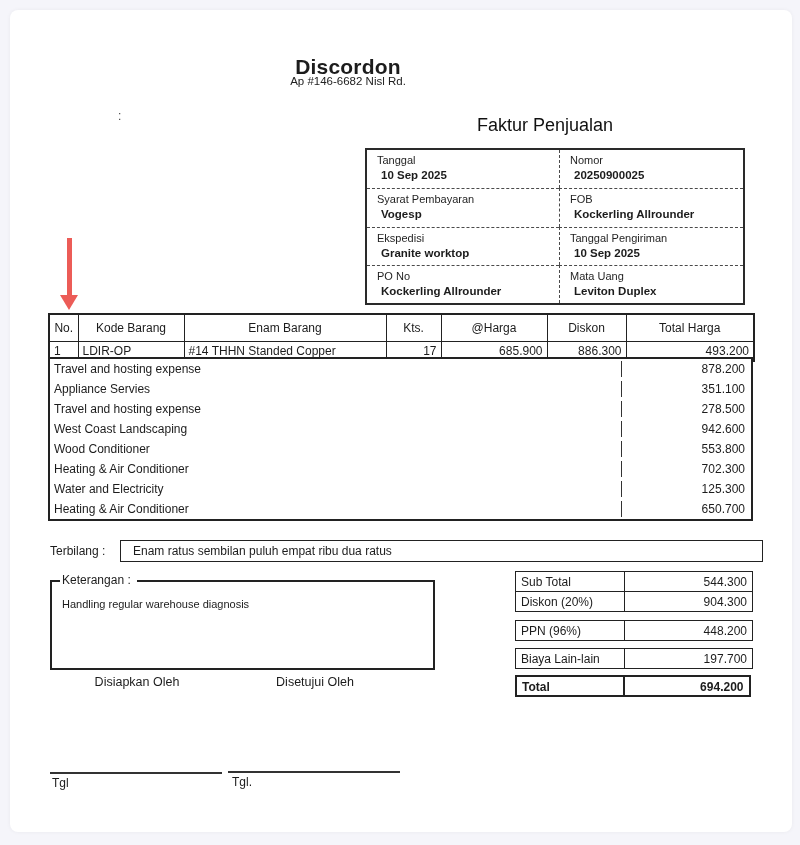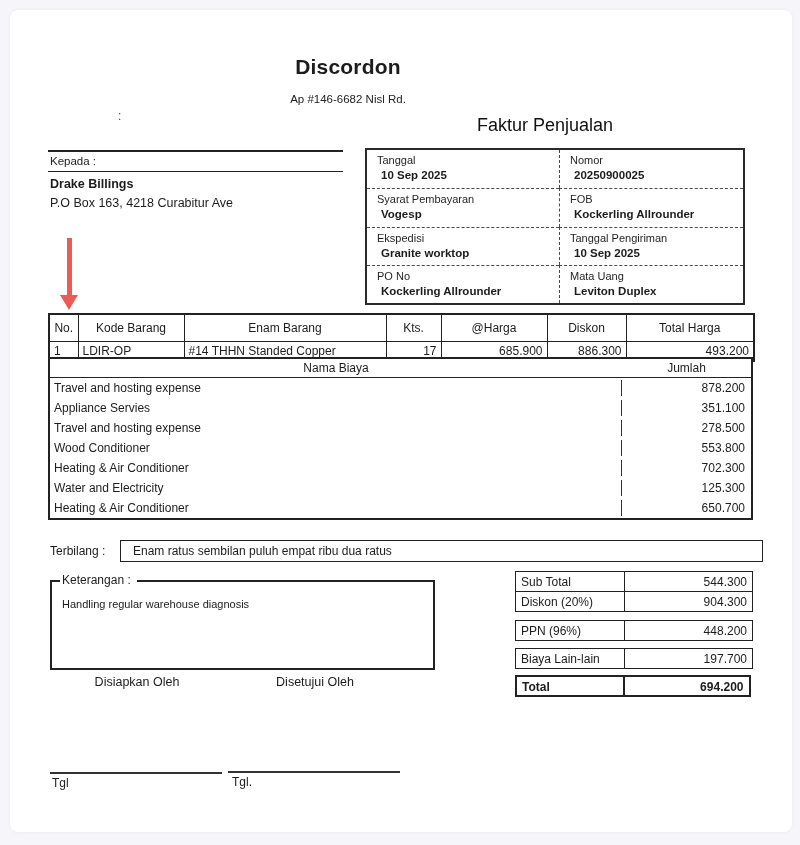--- a/index.html
+++ b/index.html
@@ -16,21 +16,21 @@
     left: 10px; top: 10px;
     width: 782px; height: 822px;
     background: #ffffff;
     border-radius: 8px;
     box-shadow: 0 0 4px rgba(0,0,0,0.05);
   }
   .abs { position: absolute; }
 
   
   .company-name { left: 0; top: 45px; width: 676px; text-align: center; font-size: 21px; font-weight: bold; letter-spacing: .2px; }
-  .company-address { left: 0; top: 83px; width: 676px; text-align: center; font-size: 11.5px; color: #222; }
+  .company-address { left: 0; top: 65px; width: 676px; text-align: center; font-size: 11.5px; color: #222; }
   .colon-mark { left: 108px; top: 99px; font-size: 12px; color: #444; }
   .doc-title { left: 370px; top: 105px; width: 330px; text-align: center; font-size: 18px; color: #111; }
 
   
   .recipient { left: 38px; top: 140px; width: 295px; }
   .recipient .topline { border-top: 2px solid #222; }
   .recipient .label { font-size: 11.5px; padding: 3px 2px 4px 2px; color: #222; }
   .recipient .midline { border-top: 1.5px solid #222; }
   .recipient .name { font-size: 12.5px; font-weight: bold; padding: 5px 2px 2px 2px; }
   .recipient .address { font-size: 12.5px; padding: 3px 2px; }
@@ -109,27 +109,20 @@
 </head>
 <body>
 
 <div class="page-card">
 
   <div class="abs company-name">Discordon</div>
   <div class="abs company-address">Ap #146-6682 Nisl Rd.</div>
   <div class="abs colon-mark">:</div>
   <div class="abs doc-title">Faktur Penjualan</div>
 
-  <div class="abs recipient">
-    <div class="topline"></div>
-    <div class="label">Kepada :</div>
-    <div class="midline"></div>
-    <div class="name">Drake Billings</div>
-    <div class="address">P.O Box 163, 4218 Curabitur Ave</div>
-  </div>
 
   <div class="abs info-box">
     <div class="info-cell">
       <div class="info-label">Tanggal</div>
       <div class="info-value">10 Sep 2025</div>
     </div>
     <div class="info-cell c2">
       <div class="info-label">Nomor</div>
       <div class="info-value">20250900025</div>
     </div>
@@ -195,41 +188,41 @@
             <td class="ar">17</td>
             <td class="ar">685.900</td>
             <td class="ar">886.300</td>
             <td class="ar">493.200</td>
           </tr>
         </tbody>
     </table>
   </div>
 
   <div class="abs biaya-table">
-    <div class="biaya-head">
-      <div class="bh-name">Nama Biaya</div>
-      <div class="bh-amt">Jumlah</div>
-    </div>
     <div>
 
         <div class="biaya-row">
           <div class="b-name">Travel and hosting expense</div>
           <div class="b-amt">878.200</div>
         </div>
 
         <div class="biaya-row">
           <div class="b-name">Appliance Servies</div>
           <div class="b-amt">351.100</div>
         </div>
 
         <div class="biaya-row">
           <div class="b-name">Travel and hosting expense</div>
           <div class="b-amt">278.500</div>
         </div>
 
+        <div class="biaya-row">
+          <div class="b-name">West Coast Landscaping</div>
+          <div class="b-amt">942.600</div>
+        </div>
 
         <div class="biaya-row">
           <div class="b-name">Wood Conditioner</div>
           <div class="b-amt">553.800</div>
         </div>
 
         <div class="biaya-row">
           <div class="b-name">Heating &amp; Air Conditioner</div>
           <div class="b-amt">702.300</div>
         </div>

